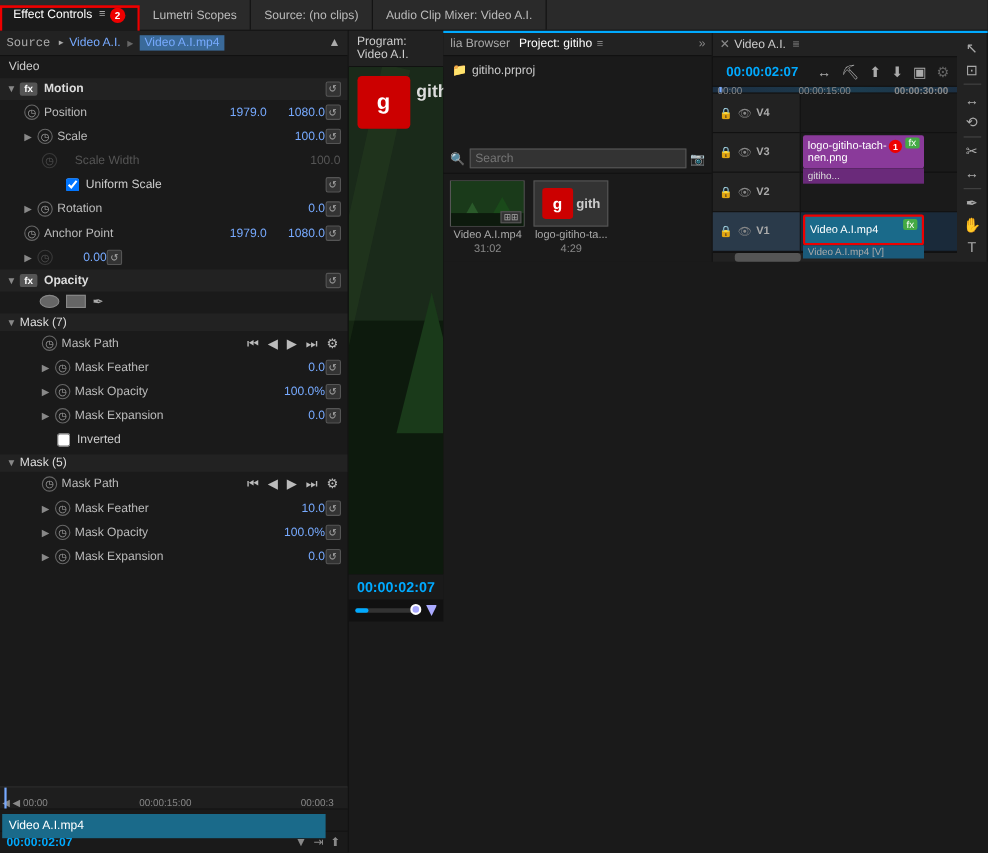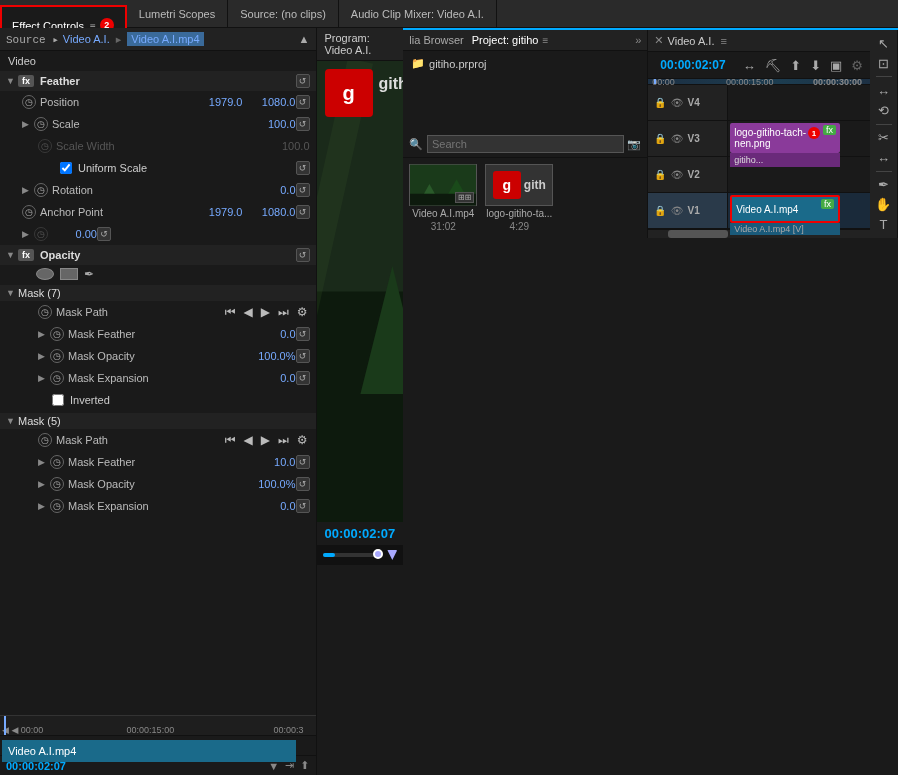--- a/index.html
+++ b/index.html
@@ -115,40 +115,40 @@
     .track-row { height: 36px; border-bottom: 1px solid #111; position: relative; }
     .clip-block { position: absolute; top: 2px; height: 30px; display: flex; align-items: center; padding: 0 4px; font-size: 10px; overflow: hidden; border-radius: 2px; }
     .clip-v3 { background: #8a3a9a; color: #fff; left: 2px; right: 30px; }
     .clip-v1 { background: #1a6a8a; color: #fff; left: 2px; right: 30px; border: 2px solid #e00; }
     .fx-badge-clip { position: absolute; right: 4px; top: 2px; background: #4a4; color: #fff; font-size: 9px; padding: 0 3px; border-radius: 2px; }
     .fx-badge-clip2 { position: absolute; right: 4px; top: 2px; background: #4a4; color: #fff; font-size: 9px; padding: 0 3px; border-radius: 2px; }
     .timeline-ruler2 { height: 18px; background: #1e1e1e; display: flex; align-items: center; padding: 0 4px; border-bottom: 1px solid #111; position: relative; }
     .ruler-label { position: absolute; font-size: 9px; color: #888; }
     .tl-btn { background: transparent; border: none; color: #aaa; cursor: pointer; font-size: 13px; padding: 2px 3px; }
 
-    .disabled { color: #555 !important; }
+    .disabled { color: #555 !important; margin-left: 12px; }
 
     
     .h-scrollbar { height: 10px; background: #222; border-top: 1px solid #111; display: flex; align-items: center; }
     .h-scroll-thumb { height: 8px; background: #555; border-radius: 3px; width: 60px; margin-left: 20px; }
 
     
     .tools-panel { width: 28px; background: #222; border-right: 1px solid #111; display: flex; flex-direction: column; align-items: center; padding: 4px 2px; gap: 2px; }
     .tool-btn { width: 22px; height: 22px; background: transparent; border: none; color: #aaa; cursor: pointer; display: flex; align-items: center; justify-content: center; font-size: 13px; }
     .tool-separator { width: 16px; height: 1px; background: #444; margin: 2px 0; }
     
     .red-outline { outline: 2px solid #e00; outline-offset: -2px; }
     .number-badge { background: #e00; color: #fff; border-radius: 50%; width: 14px; height: 14px; display: flex; align-items: center; justify-content: center; font-size: 9px; font-weight: bold; margin-left: 4px; }
     .tab.active-red { border-top: 2px solid #e00; background: #1a1a1a; color: #fff; }
   </style>
 </head>
 <body>
 
 <div class="tab-bar">
-  <div class="tab active-red red-outline" style="border-top:2px solid #e00; display:flex; align-items:flex-end;margin-top:10px;">
+  <div class="tab active-red red-outline" style="border-top:2px solid #e00; display:flex; align-items:flex-start;margin-top:10px;">
     <span>Effect Controls</span>
     <span class="tab-menu-icon">≡</span>
     <span class="number-badge">2</span>
   </div>
   <div class="tab">
     <span>Lumetri Scopes</span>
   </div>
   <div class="tab">
     <span>Source: (no clips)</span>
   </div>
@@ -172,21 +172,21 @@
     <div class="section-label">
       <span>Video</span>
     </div>
 
     <div class="effect-content">
 
       <div class="fx-group">
         <div class="fx-header">
           <span class="expand-arrow">▼</span>
           <span class="fx-badge">fx</span>
-          <span class="fx-name">Feather</span>
+          <span class="fx-name">Motion</span>
           <div class="reset-btn" style="margin-left:auto;">↺</div>
         </div>
 
         <div class="prop-row">
           <div class="prop-indent"></div>
           <div class="stopwatch"></div>
           <span class="prop-name">Position</span>
           <span class="prop-value">1979.0</span>
           <span class="prop-value2">1080.0</span>
           <div class="reset-btn">↺</div>

